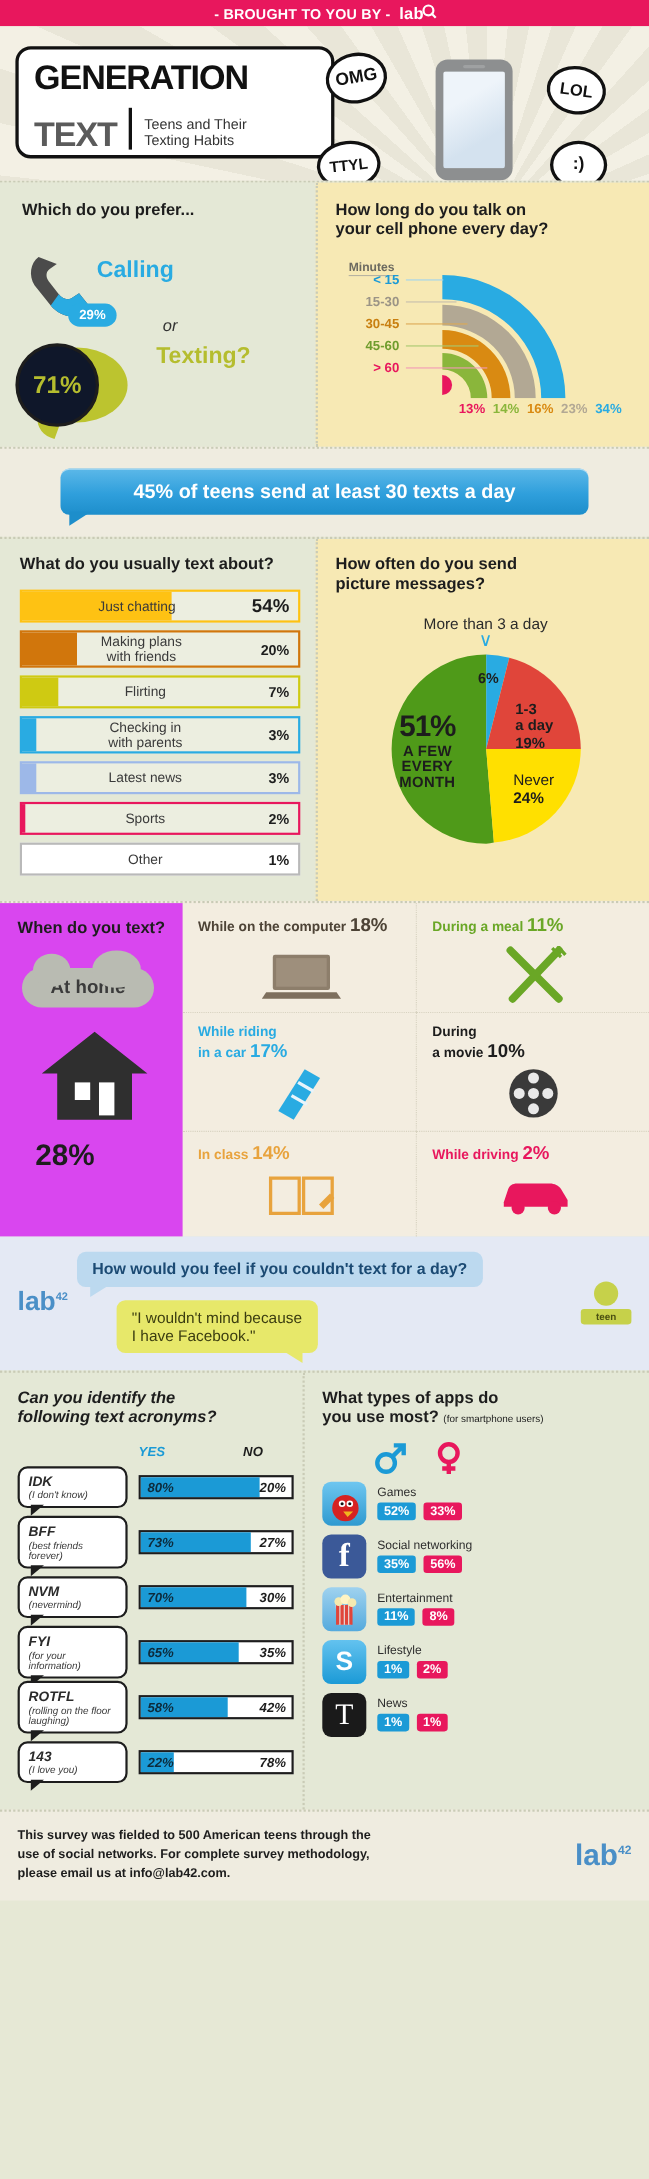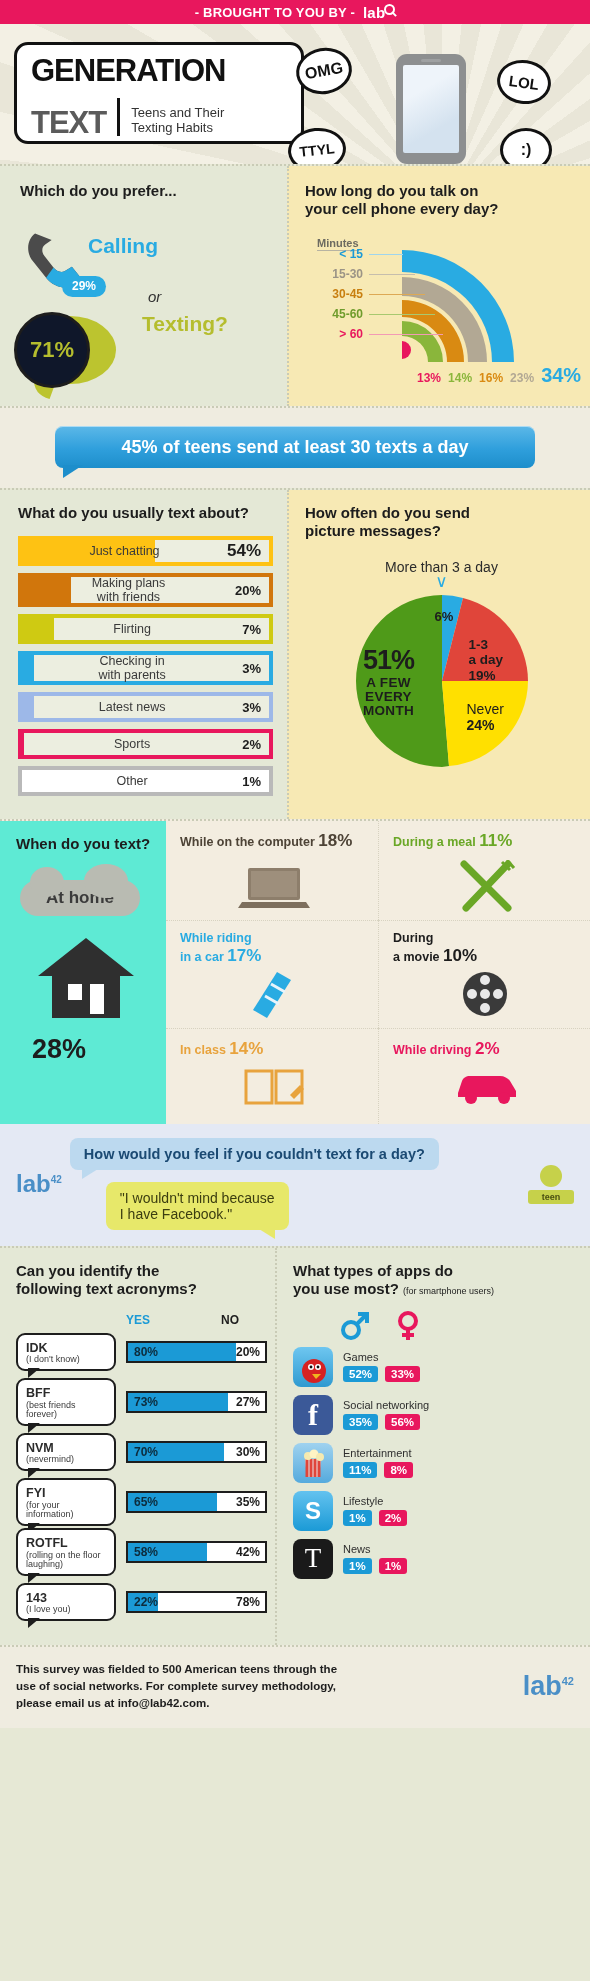--- a/index.html
+++ b/index.html
@@ -111,21 +111,21 @@
   .arcwrap { width: 303px; background: #f7e9b4; padding: 16px 26px 8px 16px; height: 240px; position: relative; }
   .arc-minutes { font-size: 11px; color: #6c6a60; font-weight: bold; margin-top: 18px; margin-left: 12px;
      border-bottom: 1px solid #b7b3a2; display:inline-block; padding-bottom:1px;}
   .arc-legend { position:absolute; left: 26px; top: 78px; }
   .arc-legend .lr { display:flex; align-items:center; height: 20px; font-size: 12px; font-weight: bold; }
   .arc-legend .lr span.lbl { width: 48px; text-align: right; }
   .arc-legend .lr i { display:block; height:1px; margin-left:6px; }
   .arcsvg { position: absolute; right: 6px; top: 66px; }
   .arc-pcts { position:absolute; left: 128px; top: 198px; display:flex; gap: 7px; align-items: baseline; }
   .arc-pcts b { font-size: 12px; font-weight: bold; }
-  .arc-pcts b.big { font-size: 20px; }
+  .arc-pcts b.big { font-size: 12px; }
 
   
   .bannerwrap { background:#efece0; padding: 18px 0 20px 0; }
   .banner {
     margin: 0 auto; width: 480px; height: 42px;
     background: linear-gradient(180deg,#5cb8e8 0%, #2f9fdc 55%, #1d8ecb 100%);
     border-radius: 8px; position: relative;
     display:flex;align-items:center;justify-content:center;
     color:#fff; font-size: 18px; font-weight: bold;
     box-shadow: inset 0 1px 0 rgba(255,255,255,.5);
@@ -136,21 +136,21 @@
     border-top: 13px solid #1d8ecb;
   }
 
   
   .row3 { display:flex; }
   .about { width: 287px; background:#e4e8d6; padding: 14px 14px 16px 18px; }
   .barlist { margin-top: 14px; }
   .barrow {
     position: relative; height: 30px; margin-bottom: 7px;
     background: #eceee0; display:flex; align-items:center;
-    border: 4px solid #a21caf;
+    border: 2px solid #a21caf;
   }
   .barrow.tall { height: 34px; }
   .barfill { position:absolute; left:0; top:0; bottom:0; }
   .barlabel { position: relative; z-index:2; flex:1; font-size: 12.5px; text-align:center; color:#3a3a3a; line-height:1.15; }
   .barpct { position: relative; z-index:2; font-weight: bold; font-size: 13px; padding-right: 8px; color:#1d1d1d;}
   .barpct.xl { font-size: 17px; }
 
   .pieside { width: 303px; background:#f7e9b4; padding: 14px 12px 10px 16px; position:relative; }
   .pie-more { text-align:center; font-size: 14px; color:#2b2b2b; margin-top: 18px; }
   .pie-arrow { text-align:center; color:#29abe2; font-size: 17px; line-height: 10px; margin-top: 2px; }
@@ -158,21 +158,21 @@
   .pie-l51 { position:absolute; left: 24px; top: 52px; width: 96px; text-align:center; color:#1d1d1d; }
   .pie-l51 .n { font-size: 27px; font-weight: bold; letter-spacing:-1px; }
   .pie-l51 .t { font-size: 13.5px; font-weight: bold; line-height: 1.05; letter-spacing:.3px; }
   .pie-l6 { position:absolute; left: 118px; top: 16px; font-size: 13px; font-weight:bold; color:#1d1d1d;}
   .pie-l13 { position:absolute; left: 152px; top: 44px; font-size: 13.5px; font-weight:bold; color:#1d1d1d; line-height:1.15;}
   .pie-lnever { position:absolute; left: 150px; top: 108px; font-size: 14px; color:#1d1d1d; line-height:1.2;}
   .pie-lnever b { font-size: 14px; }
 
   
   .row4 { display:flex; background:#f3ede0; }
-  .athome { width: 166px; background:#5eead4; padding: 14px 10px 10px 16px; position:relative; }
+  .athome { width: 166px; background:#d946ef; padding: 14px 10px 10px 16px; position:relative; }
   .cloud {
     position: relative; margin: 26px 0 0 4px; width: 120px; height: 36px;
     background:#b9bbb2; border-radius: 20px;
     display:flex;align-items:center;justify-content:center;
     font-size:17px;font-weight:bold;color:#3b3b3b;
   }
   .cloud::before{content:"";position:absolute;width:34px;height:30px;background:#b9bbb2;border-radius:50%;left:10px;top:-13px;}
   .cloud::after{content:"";position:absolute;width:44px;height:34px;background:#b9bbb2;border-radius:50%;right:12px;top:-16px;}
   .house { margin: 18px 0 0 18px; }
   .home-pct { font-size: 27px; font-weight: bold; margin: 10px 0 0 16px; color:#1d1d1d; }
@@ -200,21 +200,21 @@
     color:#3b3d10; position:relative; display:inline-block; margin-top: 12px; margin-left: 36px;
   }
   .abubble::after{content:"";position:absolute;right:14px;bottom:-9px;border-right:0 solid transparent;
     border-left:16px solid transparent;border-top:10px solid #e7e86a;}
   .teen { width:46px; text-align:center; }
   .teen-head { width:22px;height:22px;border-radius:50%;background:#c6d14a;margin:0 auto 3px; }
   .teen-tag { background:#c6d14a;color:#4a4f12;font-size:9px;font-weight:bold;border-radius:3px;padding:2px 5px;}
 
   
   .row5 { display:flex; background:#e4e8d6; }
-  .acro { width: 275px; padding: 14px 8px 14px 16px; }
+  .acro { width: 275px; padding: 14px 8px 14px 16px; font-style: italic; }
   .acro-head { display:flex; font-size: 12px; font-weight:bold; margin: 14px 0 4px 0; padding-left: 110px; }
   .acro-head .yes { color:#1b9ad6; width: 95px; }
   .acro-head .no { color:#1d1d1d; }
   .acro-row { display:flex; align-items:center; height: 42px; margin-bottom: 8px; }
   .acro-tag {
     width: 100px; border: 2px solid #1d1d1d; border-radius: 9px; background:#fff;
     padding: 4px 6px 4px 8px; position:relative; line-height:1.05;
   }
   .acro-tag b { font-size: 12.5px; }
   .acro-tag span { font-size: 9px; color:#3a3a3a; display:block; }

